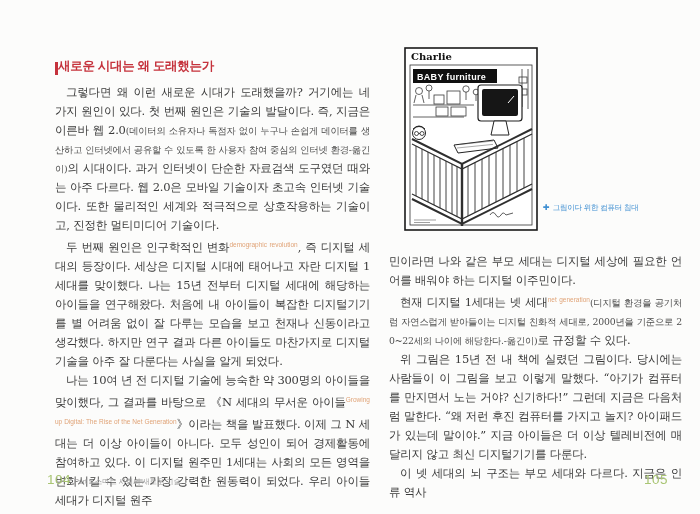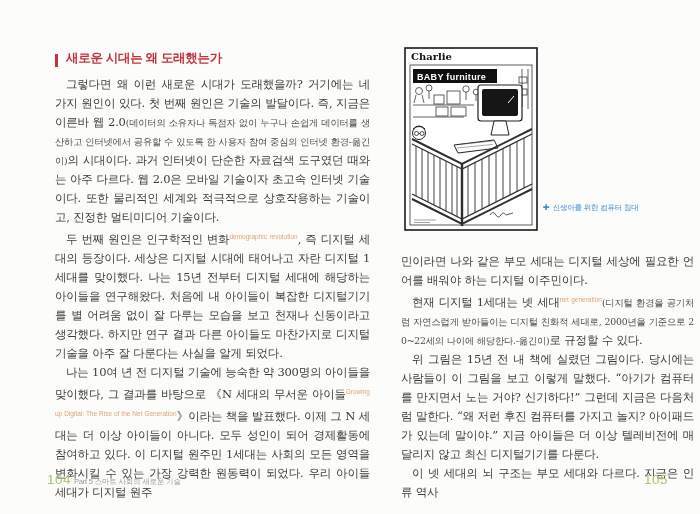--- a/index.html
+++ b/index.html
@@ -5,21 +5,21 @@
   html,body{margin:0;padding:0;}
   body{
     width:700px;height:514px;overflow:hidden;position:relative;
     background:#fcfcfb;
     font-family:"DejaVu Serif","Liberation Serif",serif;
   }
   .stage{position:absolute;inset:0;}
 
   
   .left-page{position:absolute;left:55px;top:50px;width:315px;}
-  .heading{display:flex;align-items:flex-end;gap:8px;margin:0 0 8px 0;}
+  .heading{display:flex;align-items:flex-end;gap:0;margin:8px 0 8px 0;}
   .heading-bar{width:3px;height:13px;background:#c5323c;flex:0 0 auto;}
   .heading-text{
     color:#c5323c;font-weight:bold;font-size:12.5px;
     font-family:"Liberation Sans","DejaVu Sans",sans-serif;letter-spacing:-0.3px;
   }
   .para{
     margin:0;font-size:11.5px;line-height:19px;text-align:justify;
     color:#3a3a3a;text-indent:11px;letter-spacing:-0.2px;
     word-break:break-all;
   }
@@ -34,21 +34,21 @@
   .right-page{position:absolute;left:385px;top:47px;width:293px;}
   .cartoon{position:absolute;left:19px;top:0;}
   .ct-title{font:bold 10px "DejaVu Serif",serif;fill:#111;}
   .ct-sign{font:bold 9px "Liberation Sans",sans-serif;fill:#ffffff;letter-spacing:0.3px;}
   .caption{
     position:absolute;left:158px;top:156px;display:flex;align-items:center;gap:3px;
     font-family:"Liberation Sans","DejaVu Sans",sans-serif;white-space:nowrap;
   }
   .caption-icon{color:#3f8fd2;font-size:8px;line-height:1;}
   .caption-text{color:#3f8fd2;font-size:7.5px;letter-spacing:-0.2px;}
-  .right-body{position:absolute;left:16px;top:205px;width:293px;}
+  .right-body{position:absolute;left:4px;top:205px;width:293px;}
 
   
   .footer{
     position:absolute;top:472px;
     font-family:"Liberation Sans","DejaVu Sans",sans-serif;
     color:#9a9a9a;font-size:7.5px;letter-spacing:-0.2px;
     display:flex;align-items:baseline;gap:3px;white-space:nowrap;
   }
   .footer-left{left:47px;}
   .footer-right{right:32px;}
@@ -126,21 +126,21 @@
         <circle cx="18" cy="86.5" r="2" fill="none" stroke="#222222" stroke-width="0.8"></circle>
         <path d="M14.5,86.5 h1.5" stroke="#222222" stroke-width="0.8"></path>
       </g>
 
       <path d="M86,168 q3,-5 6,0 q2,4 5,0 q2,-4 5,0 l7,-2" stroke="#333333" stroke-width="0.8" fill="none"></path>
       <path d="M10,173 h22 M10,175.5 h16" stroke="#777777" stroke-width="0.7" fill="none"></path>
     </svg>
 
     <div class="caption">
       <span class="caption-icon">✚</span>
-      <span class="caption-text">신생아를 위한 컴퓨터 침대</span>
+      <span class="caption-text">그림이다 위한 컴퓨터 침대</span>
     </div>
 
     <div class="right-body">
         <p class="para noindent"><span class="run-n">민이라면 나와 같은 부모 세대는 디지털 세상에 필요한 언어를 배워야 하는 디지털 이주민이다.</span></p>
         <p class="para"><span class="run-n">현재 디지털 1세대는 넷 세대</span><span class="run-sup">net generation</span><span class="run-note">(디지털 환경을 공기처럼 자연스럽게 받아들이는 디지털 친화적 세대로, 2000년을 기준으로 20~22세의 나이에 해당한다.-옮긴이)</span><span class="run-n">로 규정할 수 있다.</span></p>
         <p class="para"><span class="run-n">위 그림은 15년 전 내 책에 실렸던 그림이다. 당시에는 사람들이 이 그림을 보고 이렇게 말했다. “아기가 컴퓨터를 만지면서 노는 거야? 신기하다!” 그런데 지금은 다음처럼 말한다. “왜 저런 후진 컴퓨터를 가지고 놀지? 아이패드가 있는데 말이야.” 지금 아이들은 더 이상 텔레비전에 매달리지 않고 최신 디지털기기를 다룬다.</span></p>
         <p class="para"><span class="run-n">이 넷 세대의 뇌 구조는 부모 세대와 다르다. 지금은 인류 역사</span></p>
       </div>
   </div>
 

